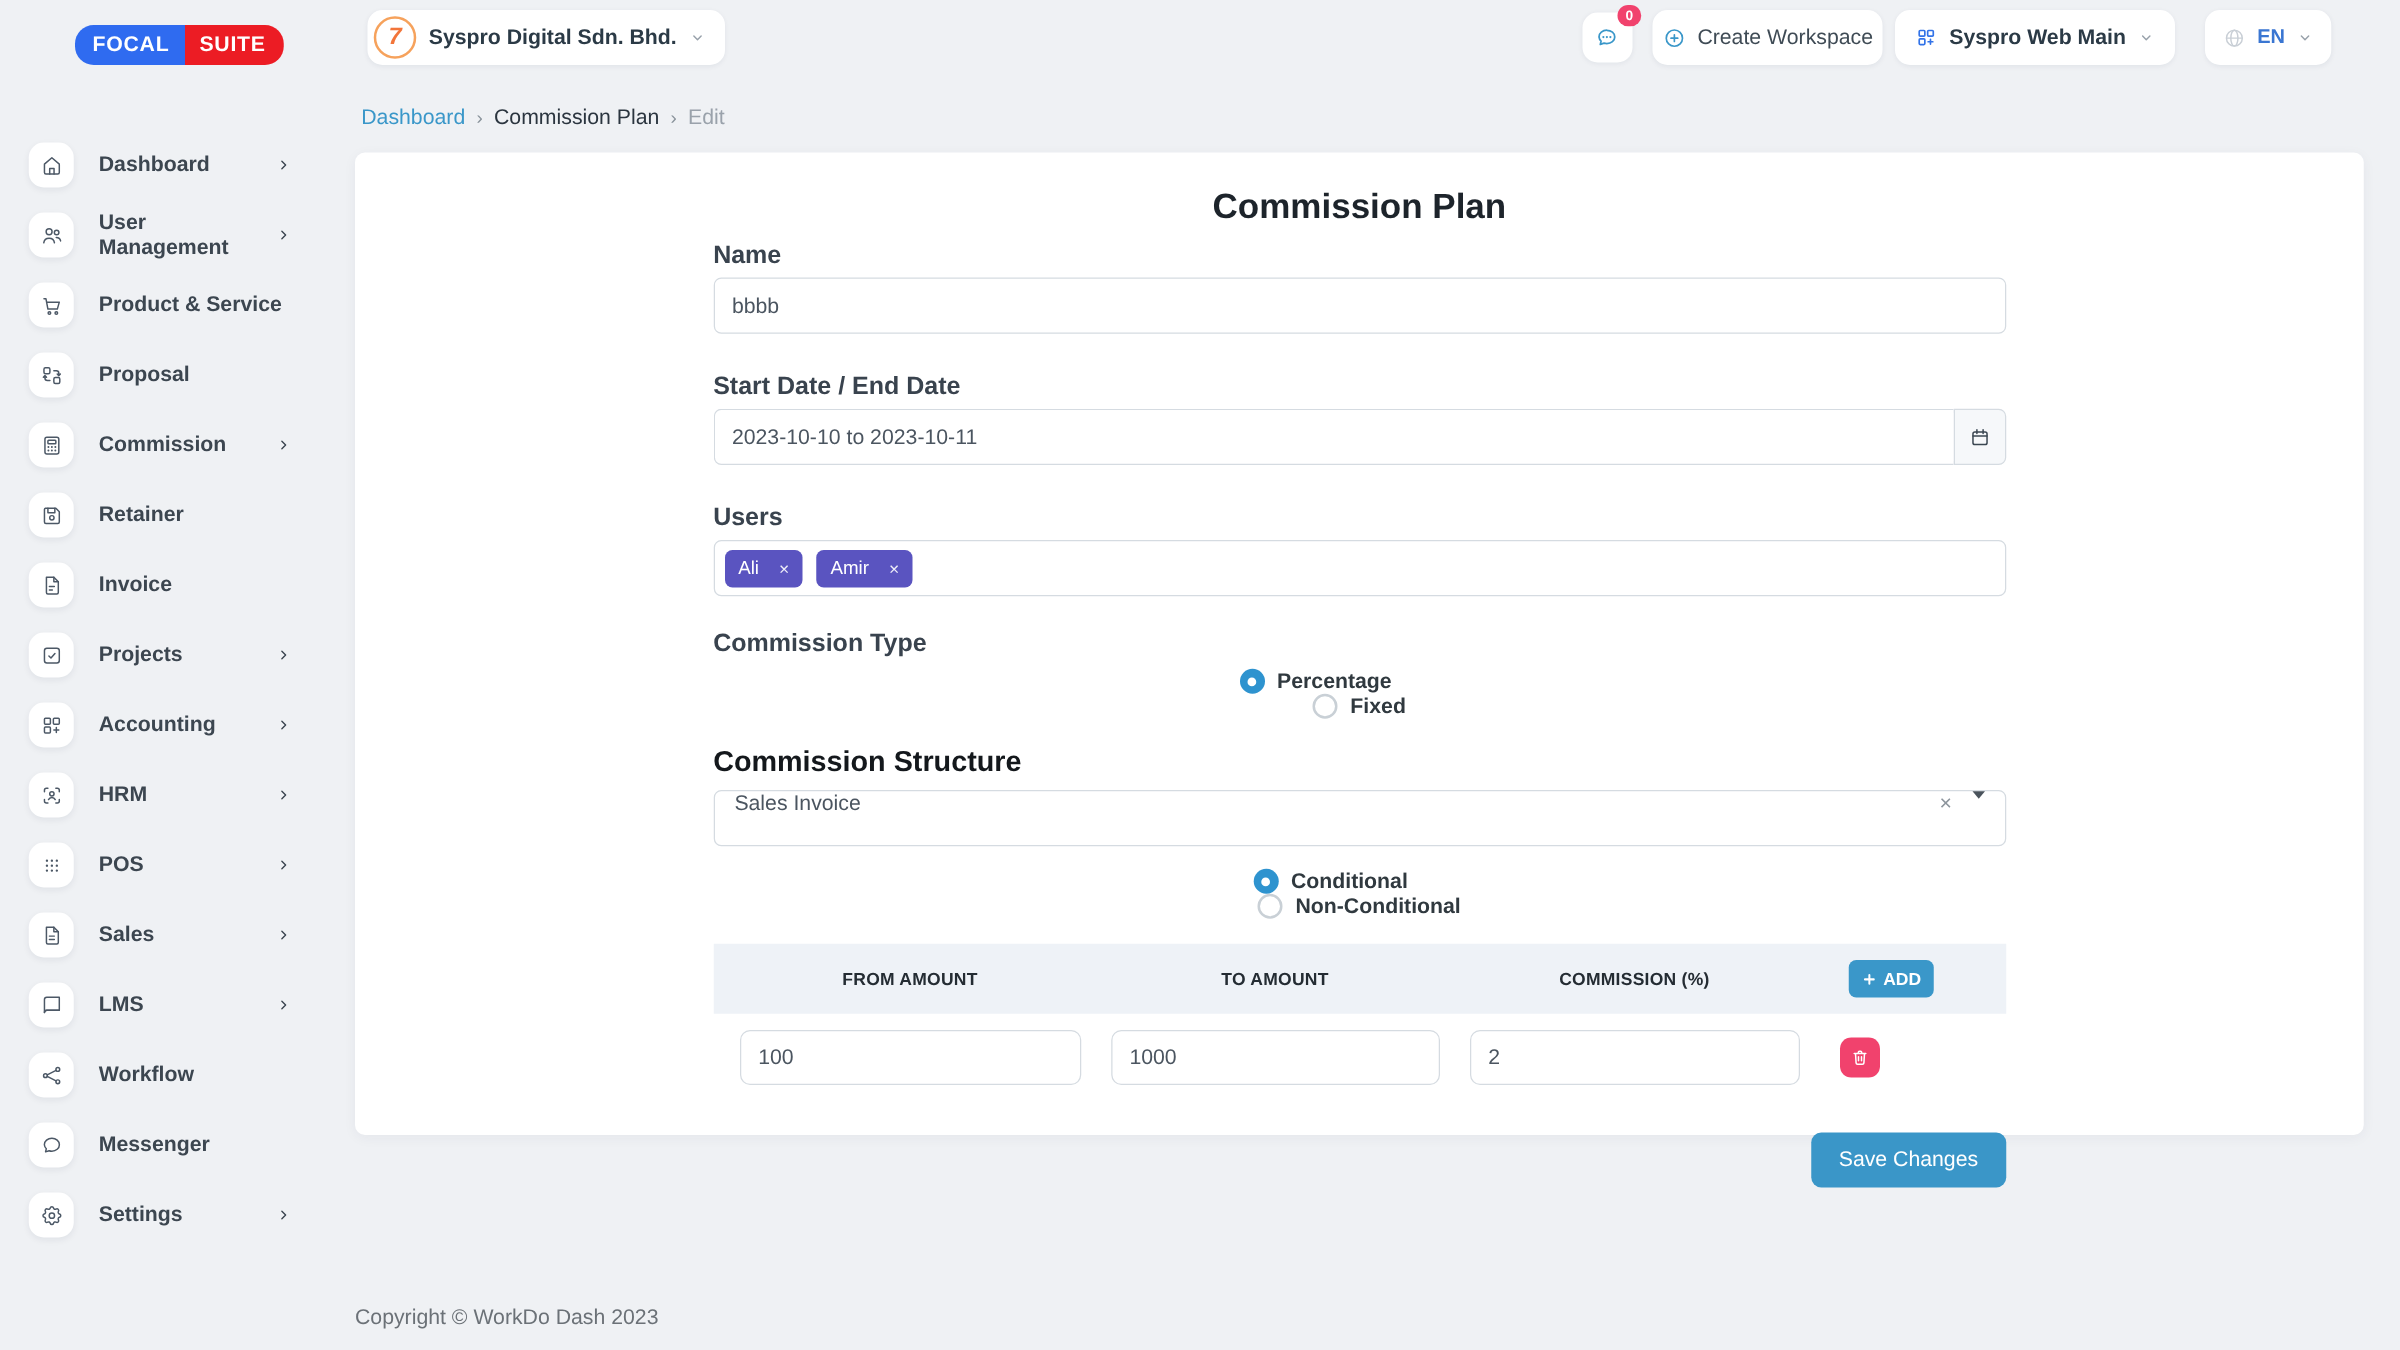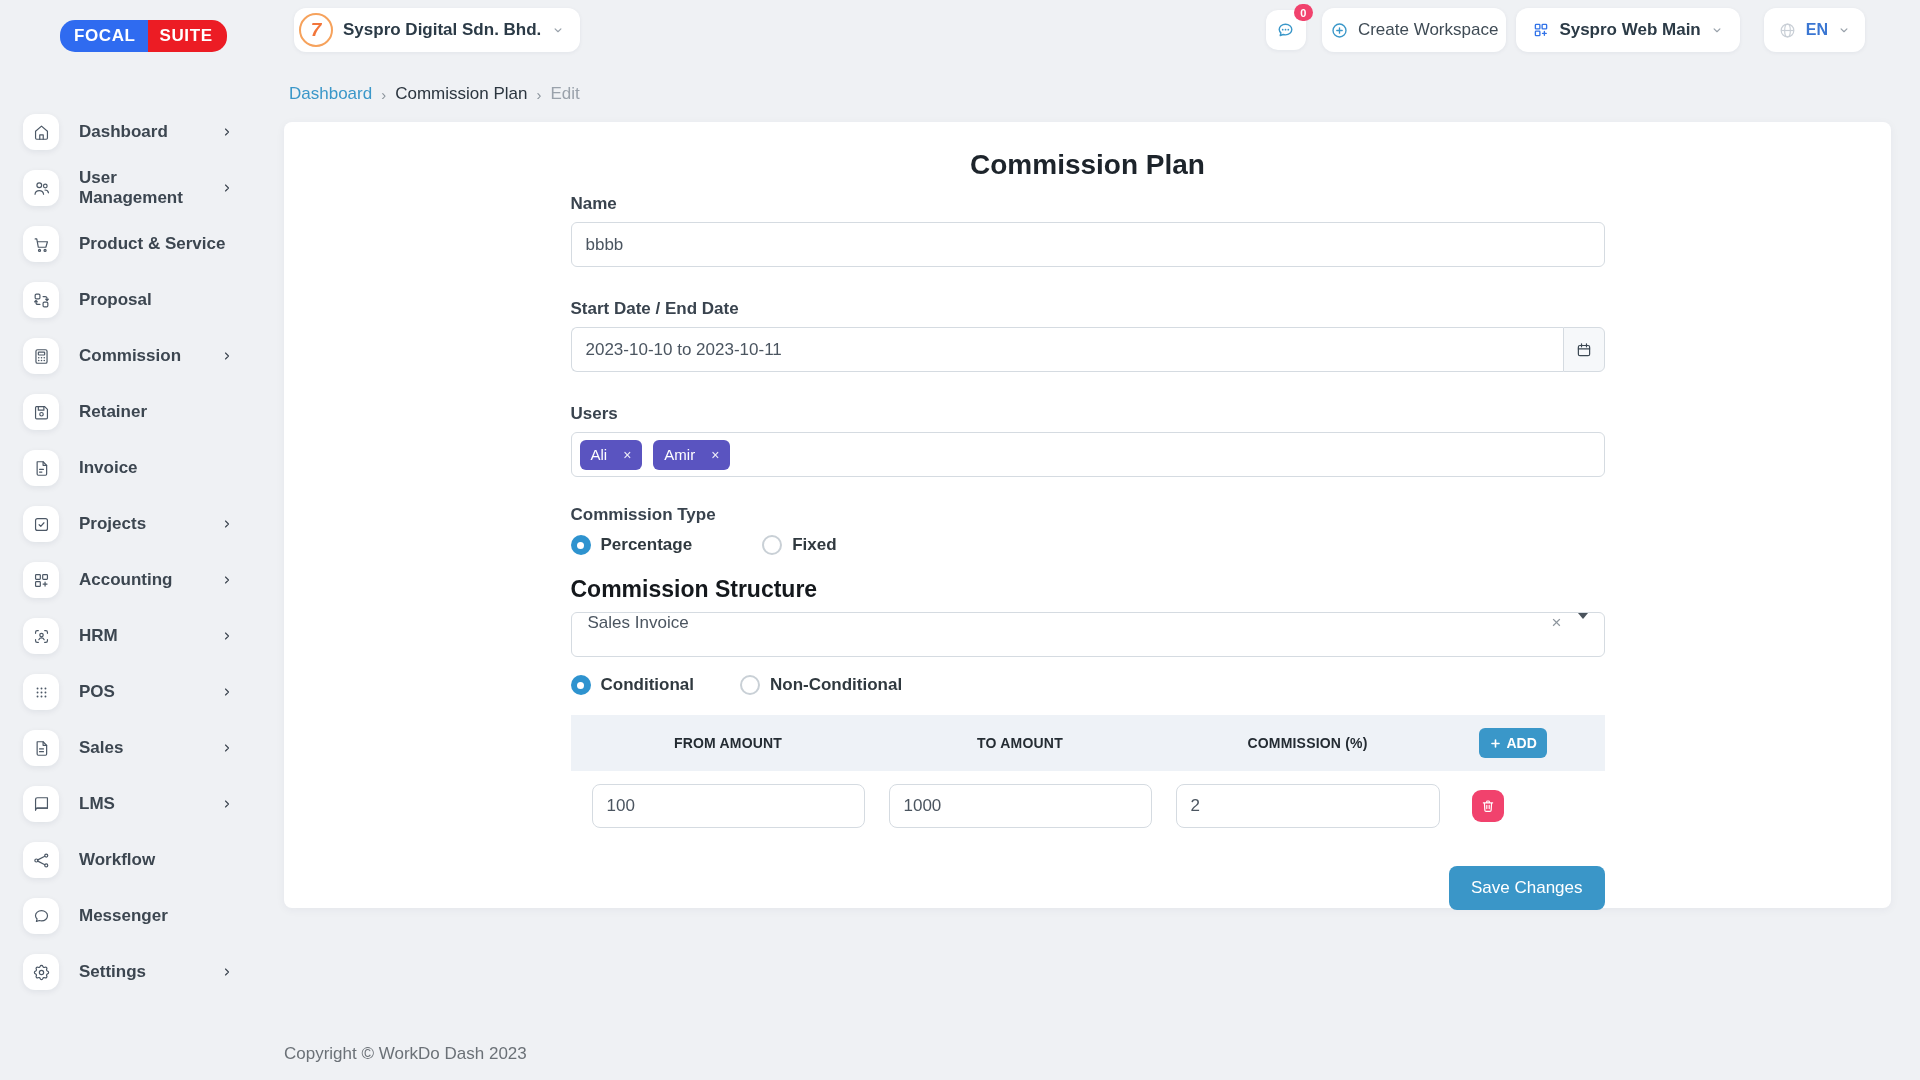--- a/index.html
+++ b/index.html
@@ -45,34 +45,34 @@
   .bc-link { color:#3a97c9; cursor:pointer; }
   .bc-sep { color:#8a939b; font-size:15px; }
   .bc-current { color:#2b353f; }
   .bc-muted { color:#9aa2ab; }
 
   
   .card { position:absolute; left:284px; top:122px; width:1607px; height:786px;
           background:#fff; border-radius:8px; box-shadow:0 2px 10px rgba(30,40,70,.05); }
   .content { width:1034px; margin:0 auto; padding-top:26px; }
   .form-title { text-align:center; font-size:28px; line-height:34px; font-weight:700; color:#1d242b; margin:0 0 12px; }
-  .field-label { font-size:17px; line-height:20px; font-weight:600; color:#39434e; margin-bottom:8px; }
+  .field-label { font-size:20px; line-height:20px; font-weight:600; color:#39434e; margin-bottom:8px; }
   .text-input { width:100%; height:45px; border:1px solid #d5dbe1; border-radius:6px; padding:0 14px;
                 font-size:17px; color:#4b5560; background:#fff; font-family:inherit; outline:none; }
   .mb16 { margin-bottom:32px; } .mb28 { margin-bottom:28px; }
   .input-group { display:flex; }
   .input-group .text-input { border-radius:6px 0 0 6px; border-right:none; flex:1; }
   .ig-addon { width:42px; height:45px; border:1px solid #d5dbe1; border-radius:0 6px 6px 0; background:#f6f8fa;
               display:flex; align-items:center; justify-content:center; cursor:pointer; }
   .users-box { height:45px; border:1px solid #d5dbe1; border-radius:6px; display:flex; align-items:center;
                padding:0 8px; gap:11px; cursor:text; }
   .tag { background:#5a54c0; color:#fff; border-radius:6px; height:30px; display:flex; align-items:center;
          font-size:15px; padding:0 11px; gap:16px; }
   .tag-x { cursor:pointer; font-size:14px; opacity:.9; }
-  .radio-row { display:flex; align-items:center; margin-bottom:20px; }
+  .radio-row { display:flex; align-items:center; margin-bottom:20px;flex-direction:column; }
   .radio-opt { display:flex; align-items:center; cursor:pointer; }
   .radio { width:20px; height:20px; border-radius:50%; flex:none; }
   .radio.off { border:2px solid #c9d0d6; background:#fff; }
   .radio.on  { background:#2e93cf; position:relative; }
   .radio.on::after { content:""; position:absolute; width:7px; height:7px; background:#fff; border-radius:50%; top:6.5px; left:6.5px; }
   .radio-label { margin-left:10px; font-size:17px; font-weight:600; color:#30393f; }
   .gap-wide { margin-right:70px; } .gap-narrow { margin-right:46px; }
   .section-heading { font-size:23px; line-height:28px; font-weight:700; color:#14181c; margin:0 0 9px; }
   .select { height:45px; border:1px solid #d5dbe1; border-radius:6px; display:flex; 
             padding:0 16px; font-size:17px; color:#4b5560; cursor:pointer; }

